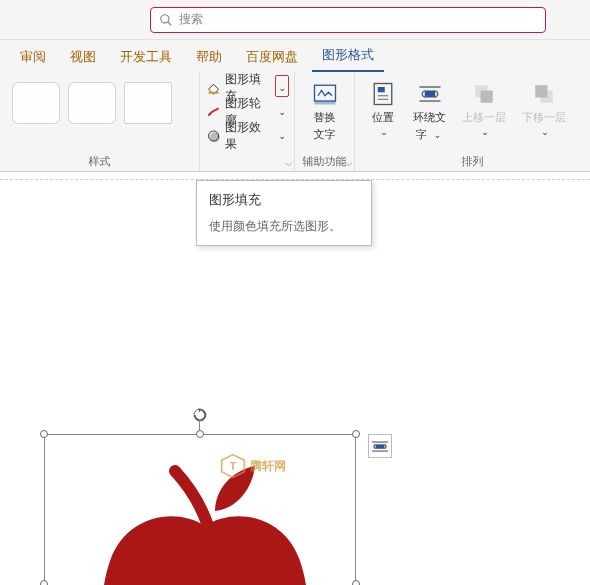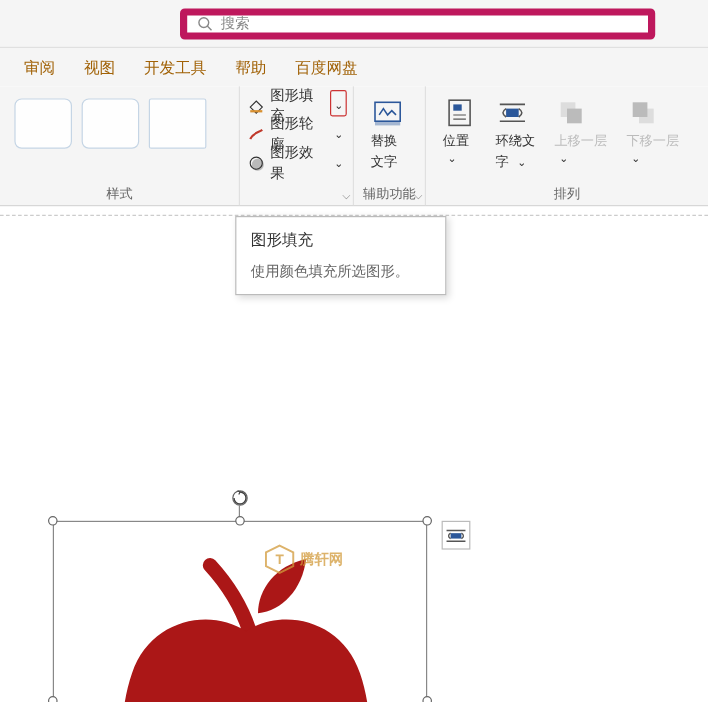--- a/index.html
+++ b/index.html
@@ -1,19 +1,19 @@
 <!DOCTYPE html>
 <html><head>
 <meta charset="utf-8">
 <style>
 * { margin: 0; padding: 0; box-sizing: border-box; font-family: "Microsoft YaHei", sans-serif; }
 body { width: 590px; height: 585px; background: #fff; overflow: hidden; position: relative; }
 
 .search-bar { height: 40px; display: flex; align-items: center; padding-left: 150px; background: #f5f5f5; border-bottom: 1px solid #e0e0e0; }
-.search-box { height: 26px; width: 396px; background: #fff; border: 6px solid #be185d; border-radius: 4px; display: flex; align-items: center; padding: 0 8px; }
+.search-box { height: 26px; width: 396px; background: #fff; border: 1px solid #be185d; border-radius: 4px; display: flex; align-items: center; padding: 0 8px; }
 .search-box svg { width: 14px; height: 14px; fill: none; stroke: #888; stroke-width: 2; }
 .search-box span { color: #888; font-size: 12px; margin-left: 6px; }
 
 .tabs { height: 32px; display: flex; align-items: flex-end; padding-left: 10px; background: #f5f5f5; gap: 4px; }
 .tab { padding: 6px 10px; font-size: 13px; color: #a16207; cursor: pointer; }
 .tab.active { color: #2b579a; border-bottom: 2px solid #2b579a; font-weight: 500; }
 
 .ribbon { height: 100px; background: #f5f5f5; border-bottom: 1px solid #d0d0d0; display: flex; position: relative; }
 .group { border-right: 1px solid #e0e0e0; padding: 4px 6px; display: flex; flex-direction: column; position: relative; }
 .group-label { font-size: 11px; color: #666; text-align: center; position: absolute; bottom: 2px; left: 0; right: 0; }
@@ -22,21 +22,21 @@
 .style-thumbs { display: flex; gap: 8px; padding: 6px; align-items: flex-start; }
 .thumb { width: 48px; height: 42px; border: 1px solid #c5d5e5; border-radius: 6px; background: #fefefe; }
 .thumb:last-child { border-radius: 2px; }
 
 .fill-group { width: 95px; padding-top: 4px; }
 .fill-row { display: flex; align-items: center; height: 24px; font-size: 12px; color: #333; gap: 4px; position: relative; }
 .fill-row svg { width: 16px; height: 16px; }
 .dd-arrow { font-size: 9px; color: #333; margin-left: 2px; padding: 0 2px;}
 .highlight-box { position: absolute; right: -1px; top: -1px; width: 14px; height: 22px; border: 1px solid #cc3333; border-radius: 2px; }
 
-.big-btn { display: flex; flex-direction: column; align-items: flex-start; padding: 4px 8px; font-size: 11px; color: #333; gap: 2px; }
+.big-btn { display: flex; flex-direction: column; align-items: center; padding: 4px 8px; font-size: 11px; color: #333; gap: 2px; }
 .big-btn svg { width: 28px; height: 28px; }
 .row-btns { display: flex; }
 .disabled { color: #bbb; }
 
 .tooltip { position: absolute; top: 180px; left: 196px; width: 176px; background: #fff; border: 1px solid #bbb; box-shadow: 2px 2px 6px rgba(0,0,0,0.15); padding: 10px 12px; z-index: 100; }
 .tooltip-title { font-size: 13px; color: #333; margin-bottom: 8px; }
 .tooltip-body { font-size: 12px; color: #666; line-height: 1.5; }
 
 .canvas-area { position: relative; height: 413px; background: #fff; }
 .page-break { position: absolute; top: 7px; left: 0; right: 0; border-top: 1px dashed #ccc; }
@@ -63,20 +63,21 @@
     <span>搜索</span>
   </div>
 </div>
 
 <div class="tabs">
   <div class="tab">审阅</div>
   <div class="tab">视图</div>
   <div class="tab">开发工具</div>
   <div class="tab">帮助</div>
   <div class="tab">百度网盘</div>
+  <div class="tab active">图形格式</div>
 </div>
 
 <div class="ribbon">
   <div class="group" style="width:200px">
     <div class="style-thumbs">
       <div class="thumb"></div>
       <div class="thumb"></div>
       <div class="thumb"></div>
     </div>
     <div class="group-label">样式</div>

